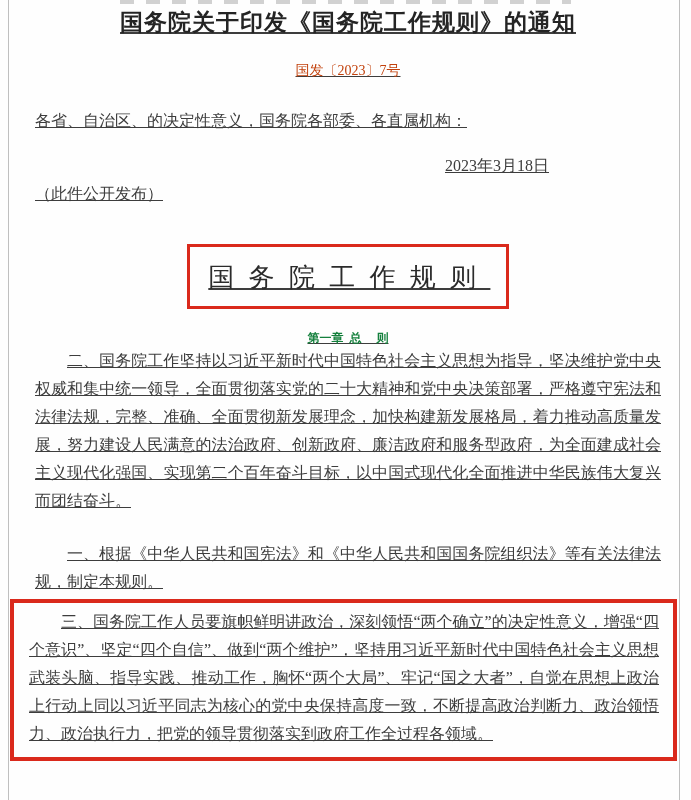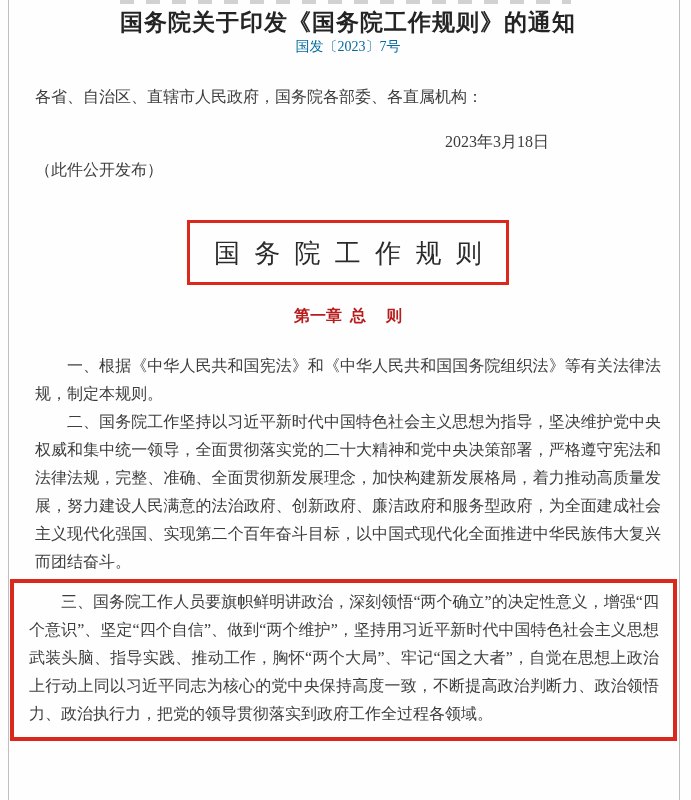--- a/index.html
+++ b/index.html
@@ -8,20 +8,21 @@
     background: #ffffff;
   }
   .page {
     position: relative;
     width: 691px;
     height: 800px;
     background: #fefefe;
     overflow: hidden;
     font-family: "Liberation Serif", "DejaVu Serif", serif;
     color: #3d3d3d;
+    text-decoration: underline;
   }
   .side-border { position: absolute; top: 0; bottom: 0; width: 1px; background: #bfbfbf; }
   .side-border.left  { left: 8px; }
   .side-border.right { right: 11px; }
 
   .top-artifact {
     height: 4px;
     margin: 0 120px;
     overflow: hidden;
     background: repeating-linear-gradient(90deg,
@@ -34,24 +35,24 @@
   .doc-title {
     margin: 3px 0 0 0;
     text-align: center;
     font-size: 23px;
     font-weight: bold;
     color: #242424;
     letter-spacing: 1px;
     line-height: 31px;
   }
   .doc-number {
-    margin-top: 0;
+    margin-top: 24px;
     text-align: center;
     font-size: 14px;
-    color: #0369a1;
+    color: #c2410c;
   }
   .salutation {
     margin-top: 27px;
     font-size: 16px;
     line-height: 28px;
   }
   .intro {
     font-size: 16px;
     line-height: 28px;
     text-indent: 2em;
@@ -68,43 +69,43 @@
     margin-top: 0;
     font-size: 16px;
     line-height: 28px;
   }
 
   .rules-box {
     box-sizing: border-box;
     width: 322px;
     margin: 36px auto 0 auto;
     border: 3px solid #da291c;
-    text-align: right;
+    text-align: left;
     padding: 15px 10px 12px 4px;
   }
   .rules-title {
     font-size: 26px;
     color: #2b2b2b;
     letter-spacing: 0.55em;
     padding-left: 0.55em;
     line-height: 32px;
   }
   .rules-subtitle {
     margin-top: 6px;
     font-size: 13.5px;
     color: #474747;
     letter-spacing: 1px;
   }
 
   .chapter {
     margin-top: 21px;
     text-align: center;
-    font-size: 16px;
+    font-size: 12px;
     font-weight: bold;
-    color: #b91c1c;
+    color: #15803d;
     white-space: pre;
   }
 
   .para {
     margin: 0;
     font-size: 16px;
     line-height: 28px;
     text-indent: 2em;
     text-align: justify;
   }
@@ -124,37 +125,37 @@
   <div class="side-border right"></div>
 
   <div class="top-artifact"></div>
 
   <div class="content">
 
     <h1 class="doc-title">国务院关于印发《国务院工作规则》的通知</h1>
 
     <div class="doc-number">国发〔2023〕7号</div>
 
-    <p class="salutation">各省、自治区、直辖市人民政府，国务院各部委、各直属机构：</p>
+    <p class="salutation">各省、自治区、的决定性意义，国务院各部委、各直属机构：</p>
 
 
     <div class="signature">
       <div>2023年3月18日</div>
     </div>
 
     <p class="release">（此件公开发布）</p>
 
     <div class="rules-box">
       <div class="rules-title">国务院工作规则</div>
     </div>
 
     <div class="chapter">第一章  总　 则</div>
 
+    <p class="para">二、国务院工作坚持以习近平新时代中国特色社会主义思想为指导，坚决维护党中央权威和集中统一领导，全面贯彻落实党的二十大精神和党中央决策部署，严格遵守宪法和法律法规，完整、准确、全面贯彻新发展理念，加快构建新发展格局，着力推动高质量发展，努力建设人民满意的法治政府、创新政府、廉洁政府和服务型政府，为全面建成社会主义现代化强国、实现第二个百年奋斗目标，以中国式现代化全面推进中华民族伟大复兴而团结奋斗。</p>
+
     <p class="para first">一、根据《中华人民共和国宪法》和《中华人民共和国国务院组织法》等有关法律法规，制定本规则。</p>
-
-    <p class="para">二、国务院工作坚持以习近平新时代中国特色社会主义思想为指导，坚决维护党中央权威和集中统一领导，全面贯彻落实党的二十大精神和党中央决策部署，严格遵守宪法和法律法规，完整、准确、全面贯彻新发展理念，加快构建新发展格局，着力推动高质量发展，努力建设人民满意的法治政府、创新政府、廉洁政府和服务型政府，为全面建成社会主义现代化强国、实现第二个百年奋斗目标，以中国式现代化全面推进中华民族伟大复兴而团结奋斗。</p>
 
     <div class="highlight-box">
       <p class="para">三、国务院工作人员要旗帜鲜明讲政治，深刻领悟“两个确立”的决定性意义，增强“四个意识”、坚定“四个自信”、做到“两个维护”，坚持用习近平新时代中国特色社会主义思想武装头脑、指导实践、推动工作，胸怀“两个大局”、牢记“国之大者”，自觉在思想上政治上行动上同以习近平同志为核心的党中央保持高度一致，不断提高政治判断力、政治领悟力、政治执行力，把党的领导贯彻落实到政府工作全过程各领域。</p>
     </div>
 
   </div>
 </div>
 
 </body></html>

